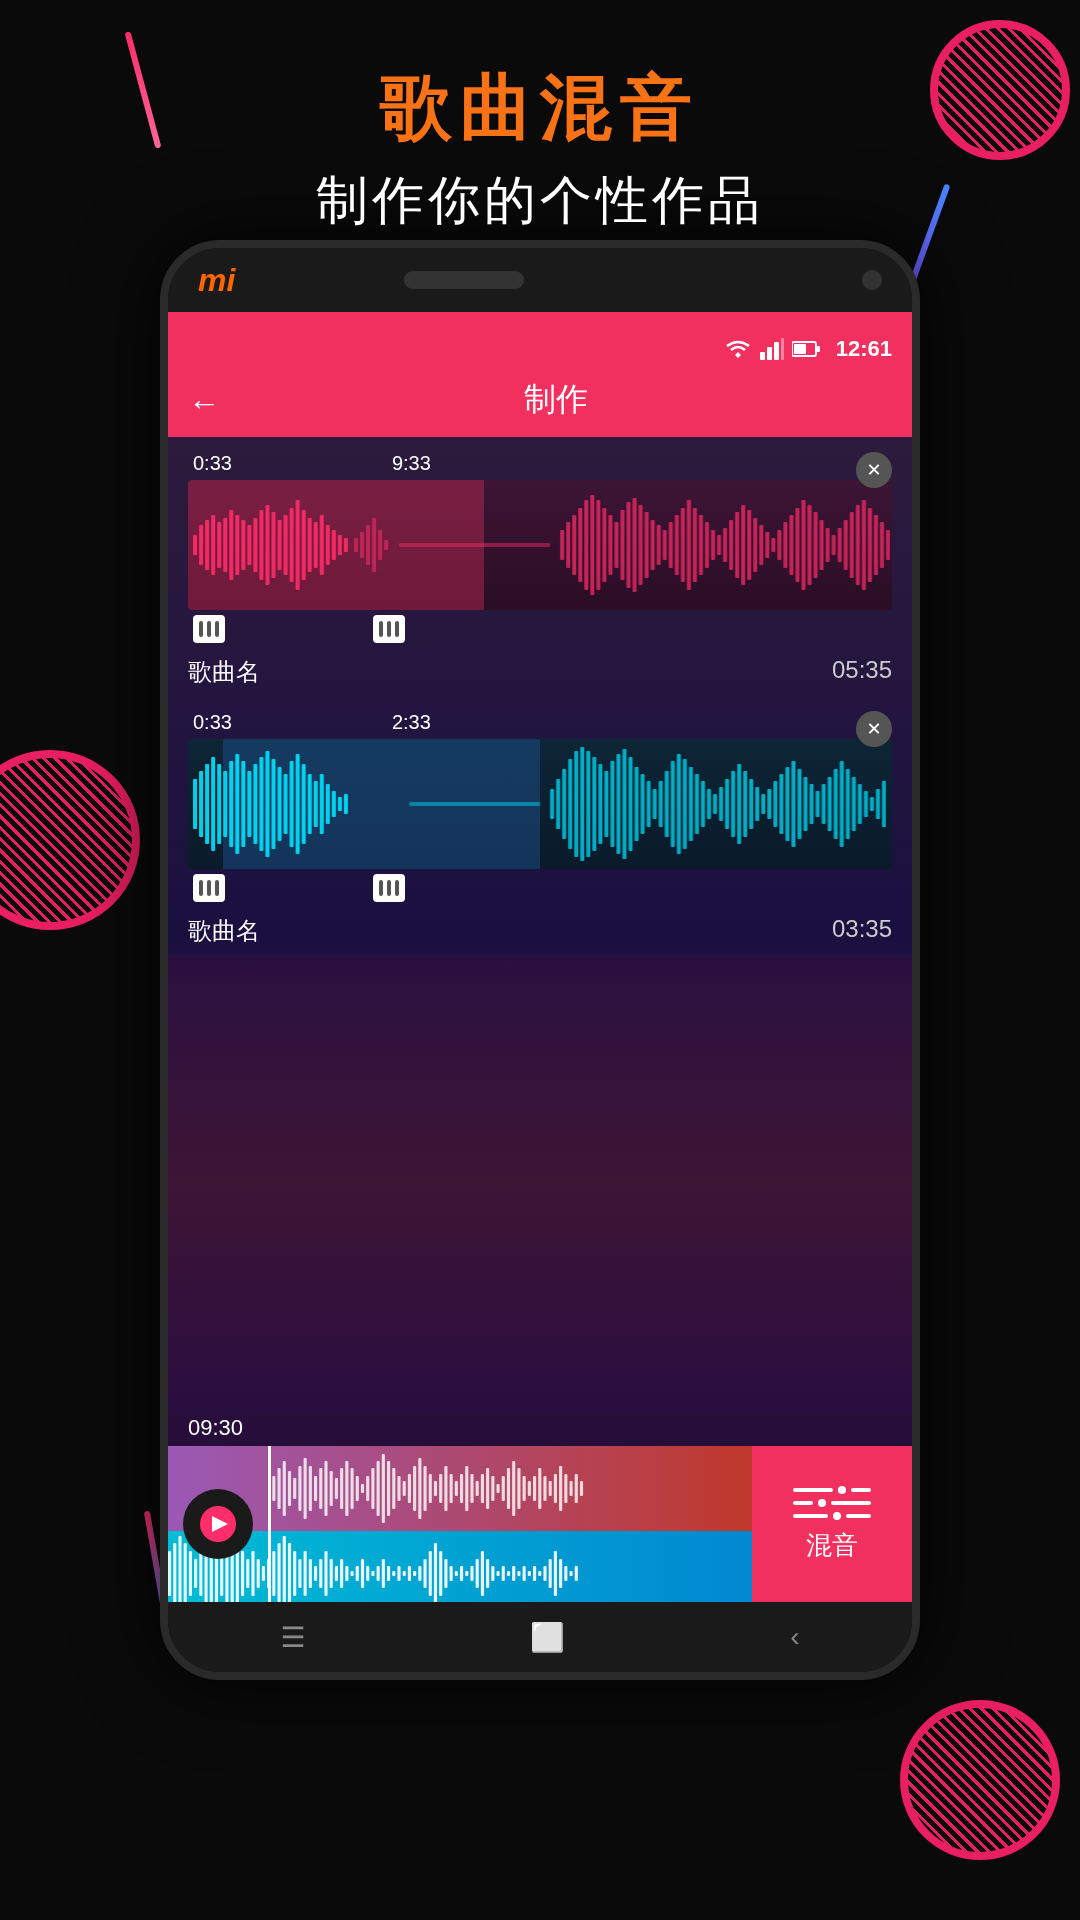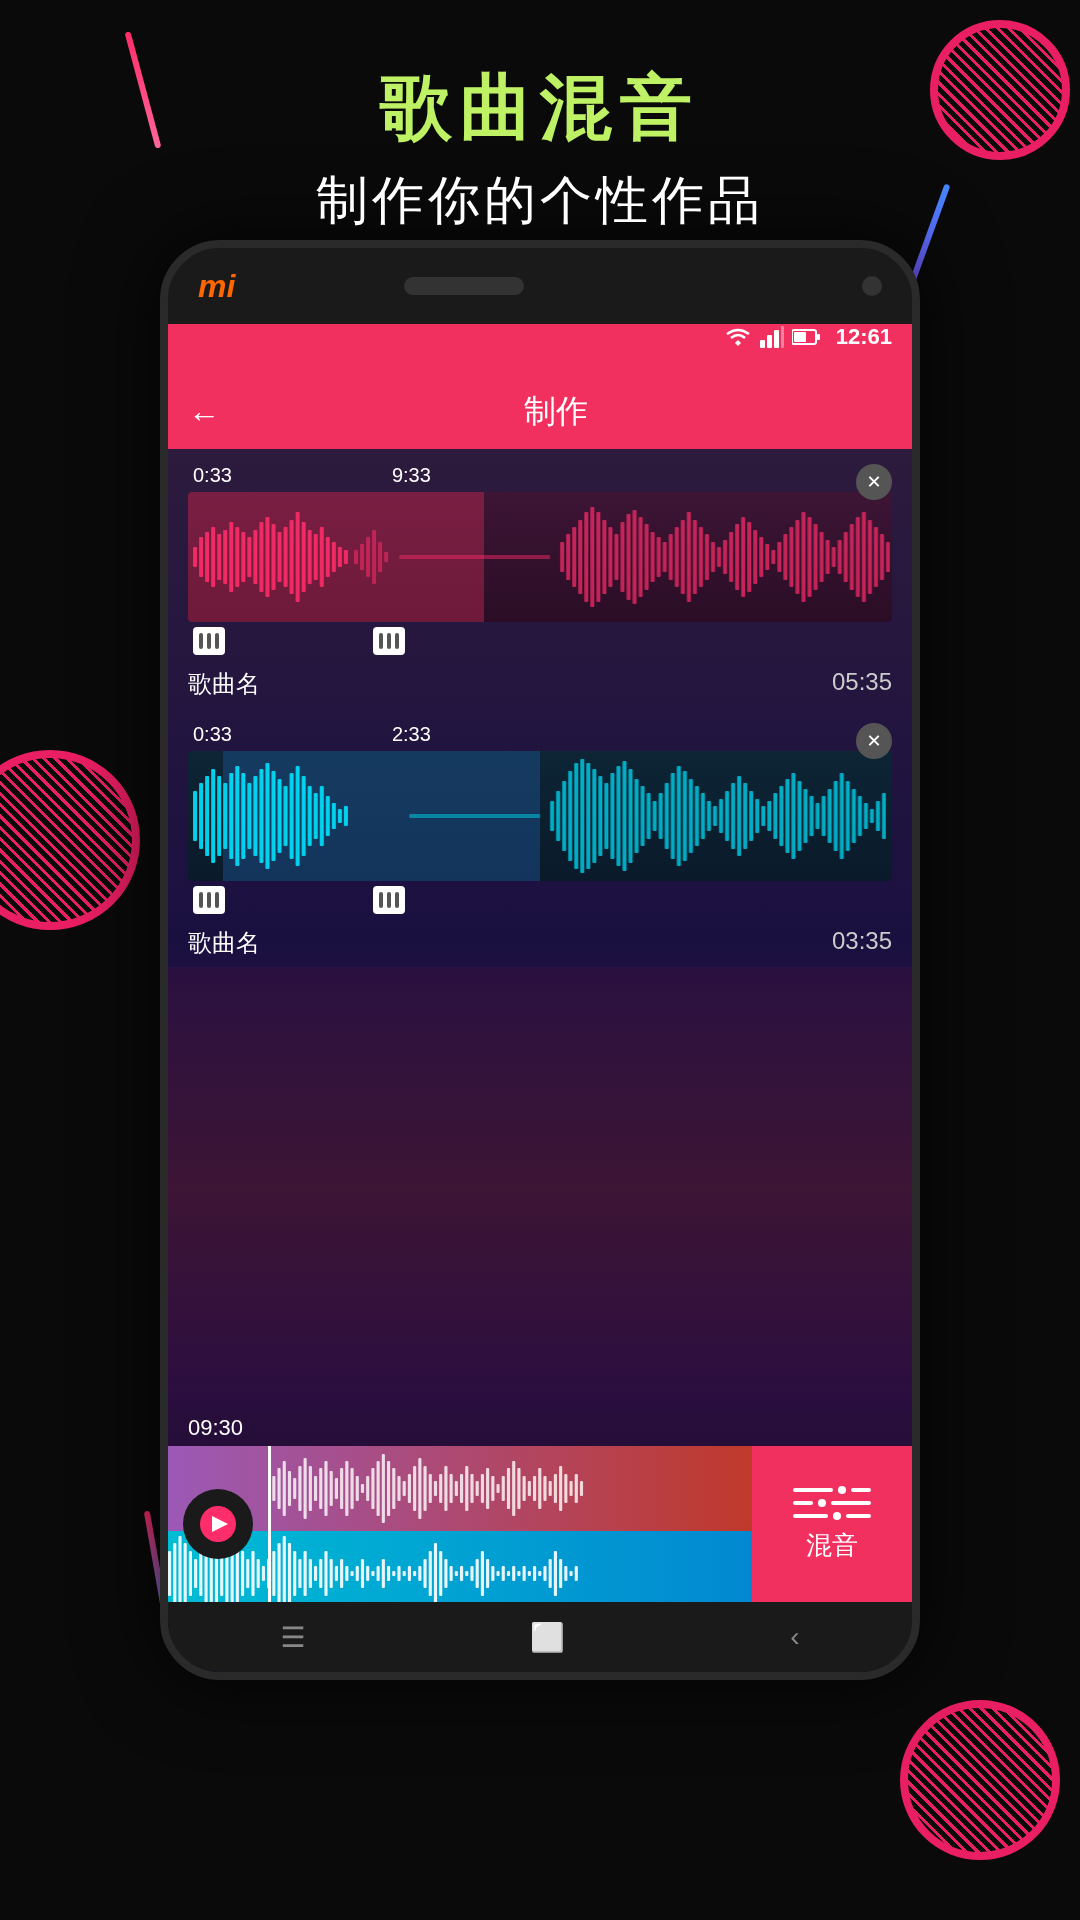--- a/index.html
+++ b/index.html
@@ -32,21 +32,21 @@
     
     .title-area {
       position: absolute;
       top: 60px;
       left: 0; right: 0;
       text-align: center;
       z-index: 2;
     }
     .title-main {
       font-size: 72px;
-      color: #bef264;
+      color: #f97316;
       font-weight: bold;
       letter-spacing: 8px;
     }
     .title-sub {
       font-size: 52px;
       color: #ffffff;
       margin-top: 10px;
       letter-spacing: 4px;
     }
 
@@ -70,21 +70,21 @@
       top: 0; left: 0; right: 0; bottom: 0;
       background: #1a1a2e;
       border-radius: 52px;
       overflow: hidden;
       display: flex;
       flex-direction: column;
     }
 
     
     .phone-top {
-      height: 76px;
+      height: 64px;
       background: #1a1a1a;
       display: flex;
       align-items: center;
       padding: 0 30px;
       flex-shrink: 0;
       border-radius: 52px 52px 0 0;
     }
     .mi-logo {
       font-size: 32px;
       font-weight: bold;
@@ -104,21 +104,21 @@
       background: #333;
       border-radius: 50%;
       margin-left: auto;
     }
 
     
     .status-bar {
       height: 50px;
       background: #f23060;
       display: flex;
-      align-items: flex-start;
+      align-items: flex-end;
       justify-content: flex-end;
       padding: 0 20px;
       flex-shrink: 0;
     }
     .status-icons {
       display: flex;
       align-items: center;
       gap: 8px;
       color: white;
       font-size: 20px;

